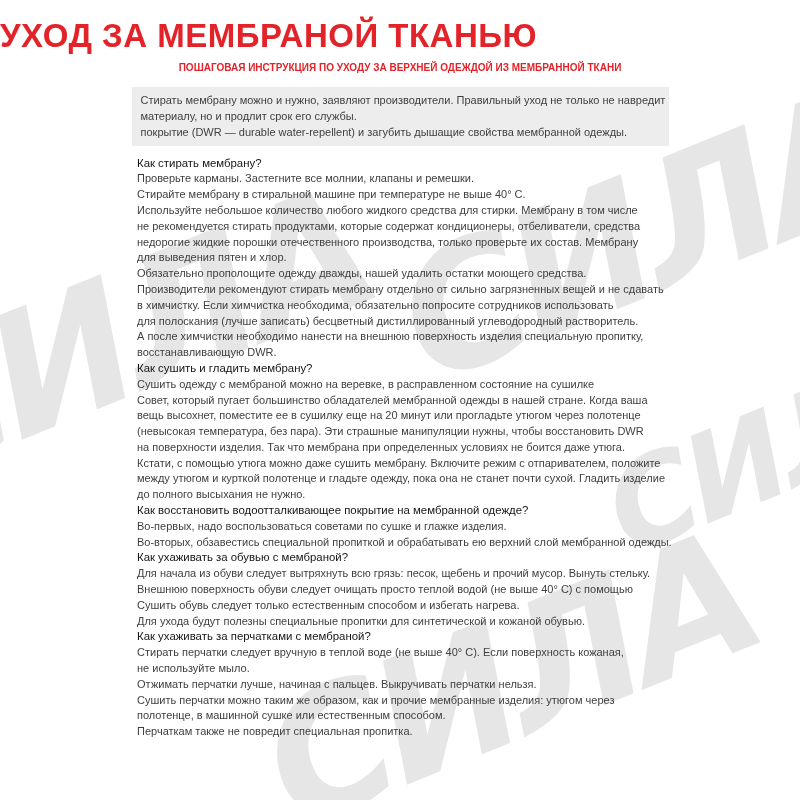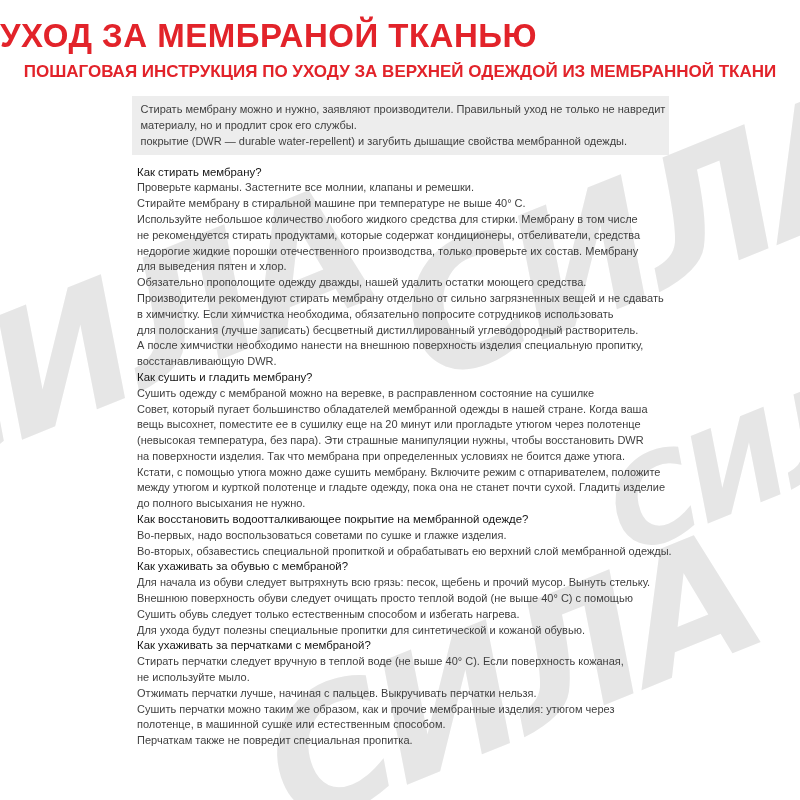--- a/index.html
+++ b/index.html
@@ -40,21 +40,21 @@
     text-align: left;
     font-size: 33px;
     line-height: 1.15;
     font-weight: 700;
     letter-spacing: 0.5px;
     color: var(--accent, #e2232a);
   }
   .subtitle {
     margin-top: 7px;
     text-align: center;
-    font-size: 17px;
+    font-size: 10px;
     font-weight: 700;
     color: var(--accent, #e2232a);
   }
   .intro-box {
     width: 537px;
     margin: 14px auto 10px auto;
     background: var(--box-bg, #ededed);
     padding: 5px 9px;
     font-size: 11px;
     line-height: 16.2px;

